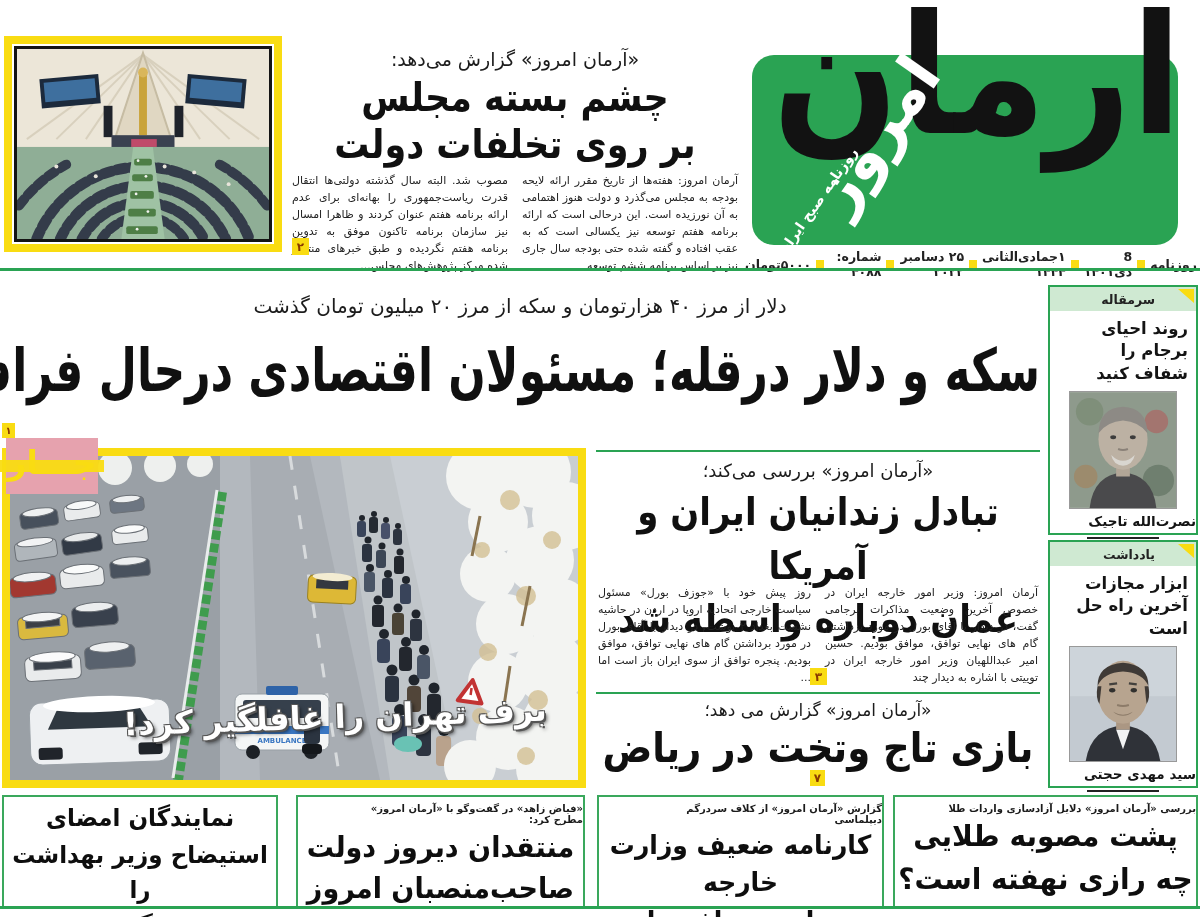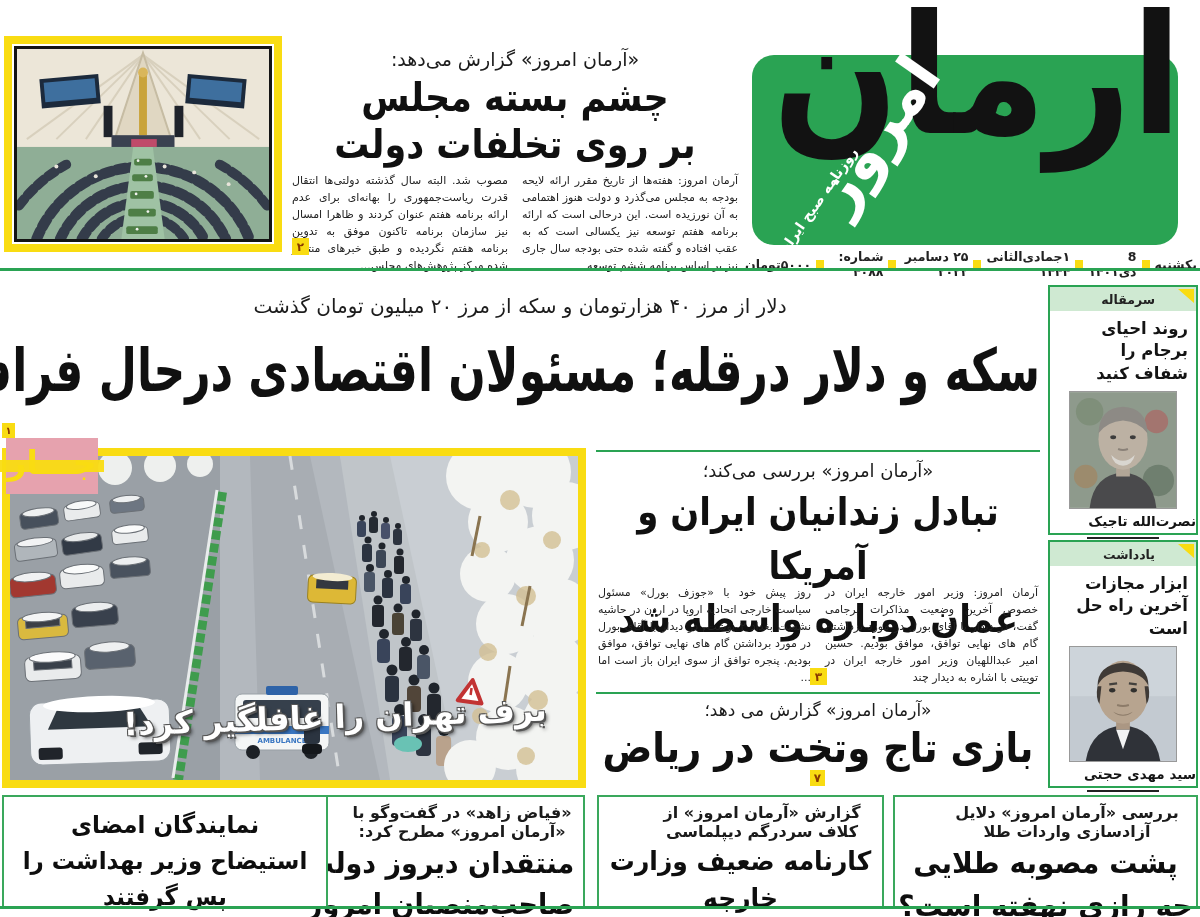--- a/index.html
+++ b/index.html
@@ -37,21 +37,21 @@
   .side-box{position:absolute;left:1048px;width:150px;border:2px solid var(--green);background:#fff;}
   .side-head{height:24px;background:var(--lgreen);position:relative;display:flex;align-items:center;justify-content:flex-start;padding-right:41px;font-size:12.5px;font-weight:bold;color:#222;}
   .side-head .flag{position:absolute;right:2px;top:2px;width:16px;height:14px;background:var(--yellow);clip-path:polygon(0 0,100% 0,100% 100%,55% 55%);}
   .side-title{font-size:16.5px;font-weight:bold;text-align:right;line-height:1.35;padding:7px 8px 4px;}
   .portrait{display:block;margin:2px auto 4px;border:1px solid #999;}
   .side-name{font-size:13.5px;font-weight:bold;text-align:right;}
   .side-div{width:72px;height:2px;background:#222;margin:8px auto 7px;}
   .side-box .badge{margin:0 auto;}
   
   .brow-box{position:absolute;top:795px;height:113px;border:2px solid #3aa85c;background:#fff;padding-top:6px;}
-  .brow-kicker{font-size:16px;font-weight:bold;text-align:center;color:#1b1b1b;margin-left:43px;}
+  .brow-kicker{font-size:10px;font-weight:bold;text-align:right;color:#1b1b1b;margin-left:43px;}
   .brow-head{font-weight:bold;text-align:center;line-height:1.45;color:#0e0e0e;margin-top:4px;transform:scaleY(1.05);}
   
   .watermark{position:absolute;left:6px;top:438px;width:92px;height:56px;background:var(--pink);z-index:6;}
   .watermark .bar{position:absolute;left:-6px;top:22px;width:104px;height:12px;background:var(--yellow);opacity:.95;}
   .watermark .wm-text{position:absolute;left:0;top:2px;width:100%;text-align:center;font-size:33px;font-weight:bold;color:var(--yellow);line-height:1.4;}
   .caption{
     position:absolute;left:120px;top:698px;width:430px;text-align:center;z-index:5;
     font-size:32px;font-weight:bold;color:#ffffff;transform:rotate(-2deg);
     text-shadow:2px 2px 0 #555,-1px -1px 0 #555,1px -1px 0 #555,-1px 1px 0 #555,3px 3px 4px rgba(0,0,0,.55);
   }
@@ -60,21 +60,21 @@
 <body>
 
 <div class="page">
 
   <div class="logo-box">
     <span class="logo-main">آرمان</span>
     <span class="logo-sub">امروز</span>
     <span class="logo-tagline">روزنامه صبح ایران</span>
   </div>
   <div class="dateline">
-    <span>یکشنبه</span>
+    <span>روزنامه</span>
       <span class="sq"></span>
     <span>8 دی۱۴۰۱</span>
       <span class="sq"></span>
     <span>۱جمادی‌الثانی ۱۴۴۴</span>
       <span class="sq"></span>
     <span>۲۵ دسامبر ۲۰۲۲</span>
       <span class="sq"></span>
     <span>شماره: ۴۰۸۸</span>
       <span class="sq"></span>
     <span>۵۰۰۰تومان</span>
@@ -453,21 +453,21 @@
       <div>در تامین منافع ملی</div>
     </div>
   </div>
   <div class="brow-box" style="left:296px;width:289px;">
     <div class="brow-kicker">«فیاض زاهد» در گفت‌وگو با «آرمان امروز» مطرح کرد:</div>
     <div class="brow-head" style="font-size:27px;">
       <div>منتقدان دیروز دولت</div>
       <div>صاحب‌منصبان امروز</div>
     </div>
   </div>
-  <div class="brow-box" style="left:2px;width:326px;padding-top:8px;">
+  <div class="brow-box" style="left:2px;width:276px;padding-top:2px;">
     <div class="brow-head" style="font-size:23px;line-height:1.5;">
       <div>نمایندگان امضای</div>
       <div>استیضاح وزیر بهداشت را</div>
       <div>پس گرفتند</div>
     </div>
   </div>
 
   <div class="abs green-line" style="left:0;top:906px;width:1200px;"></div>
 </div>
 

